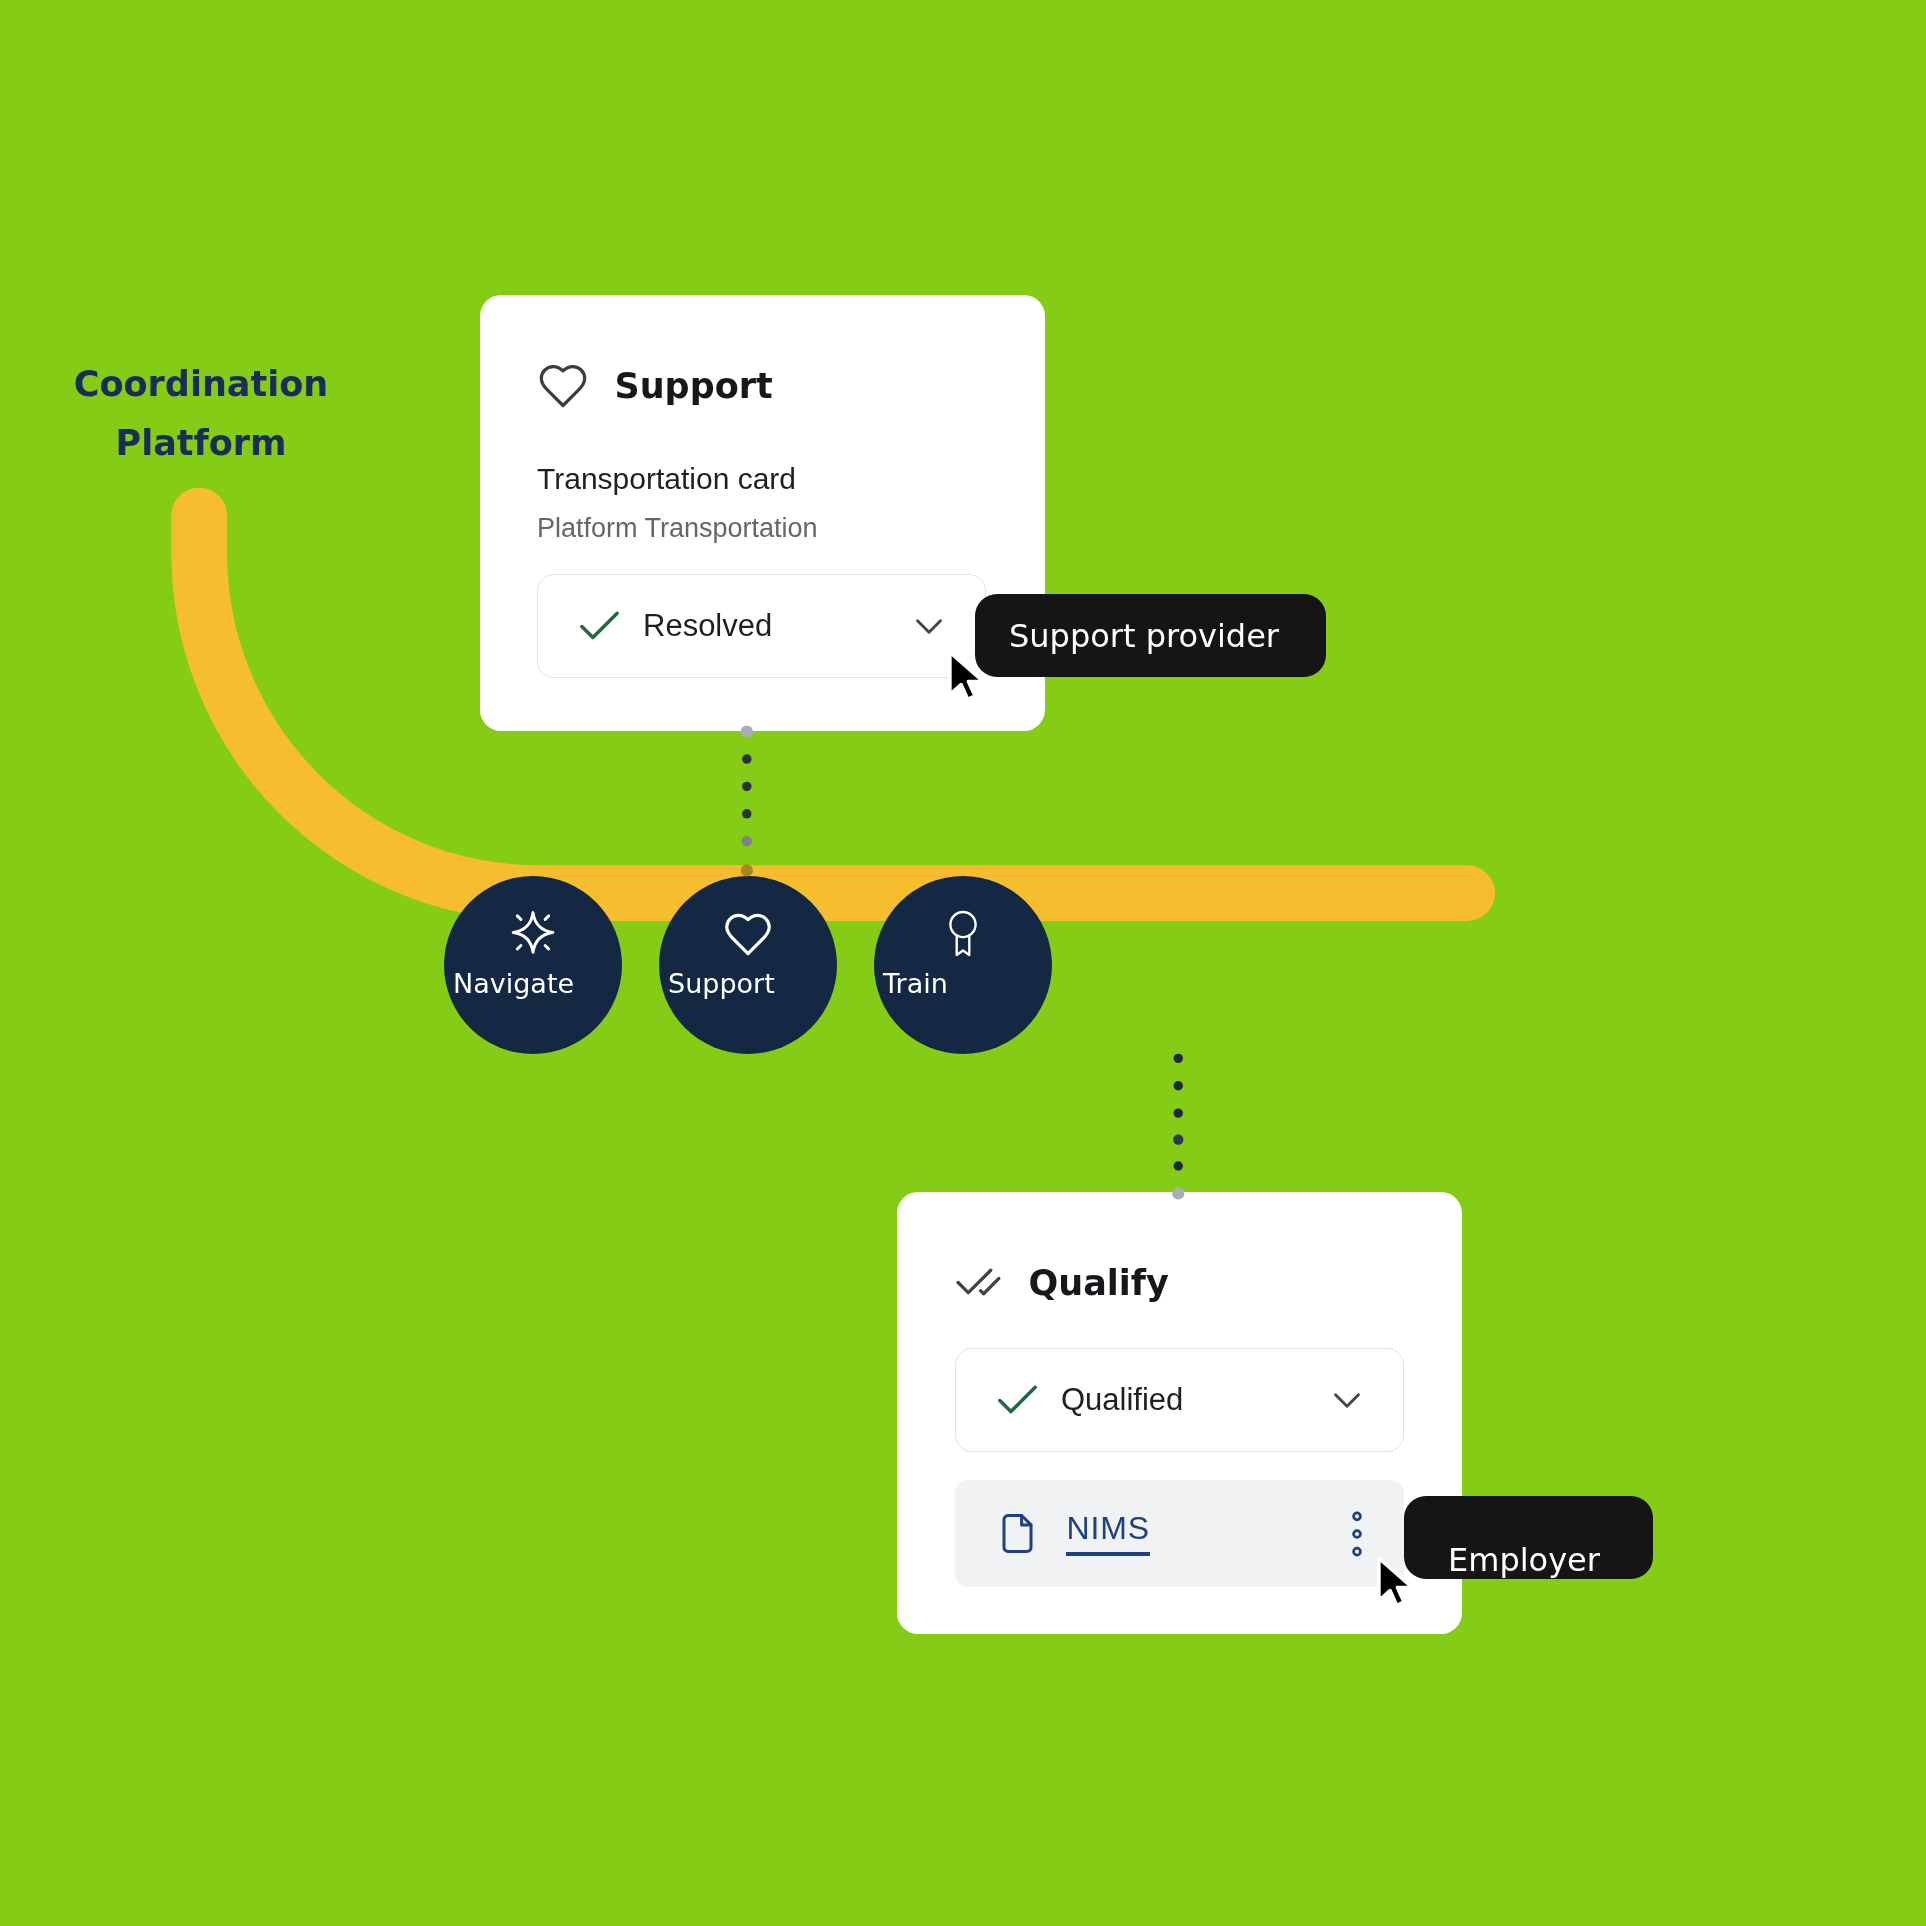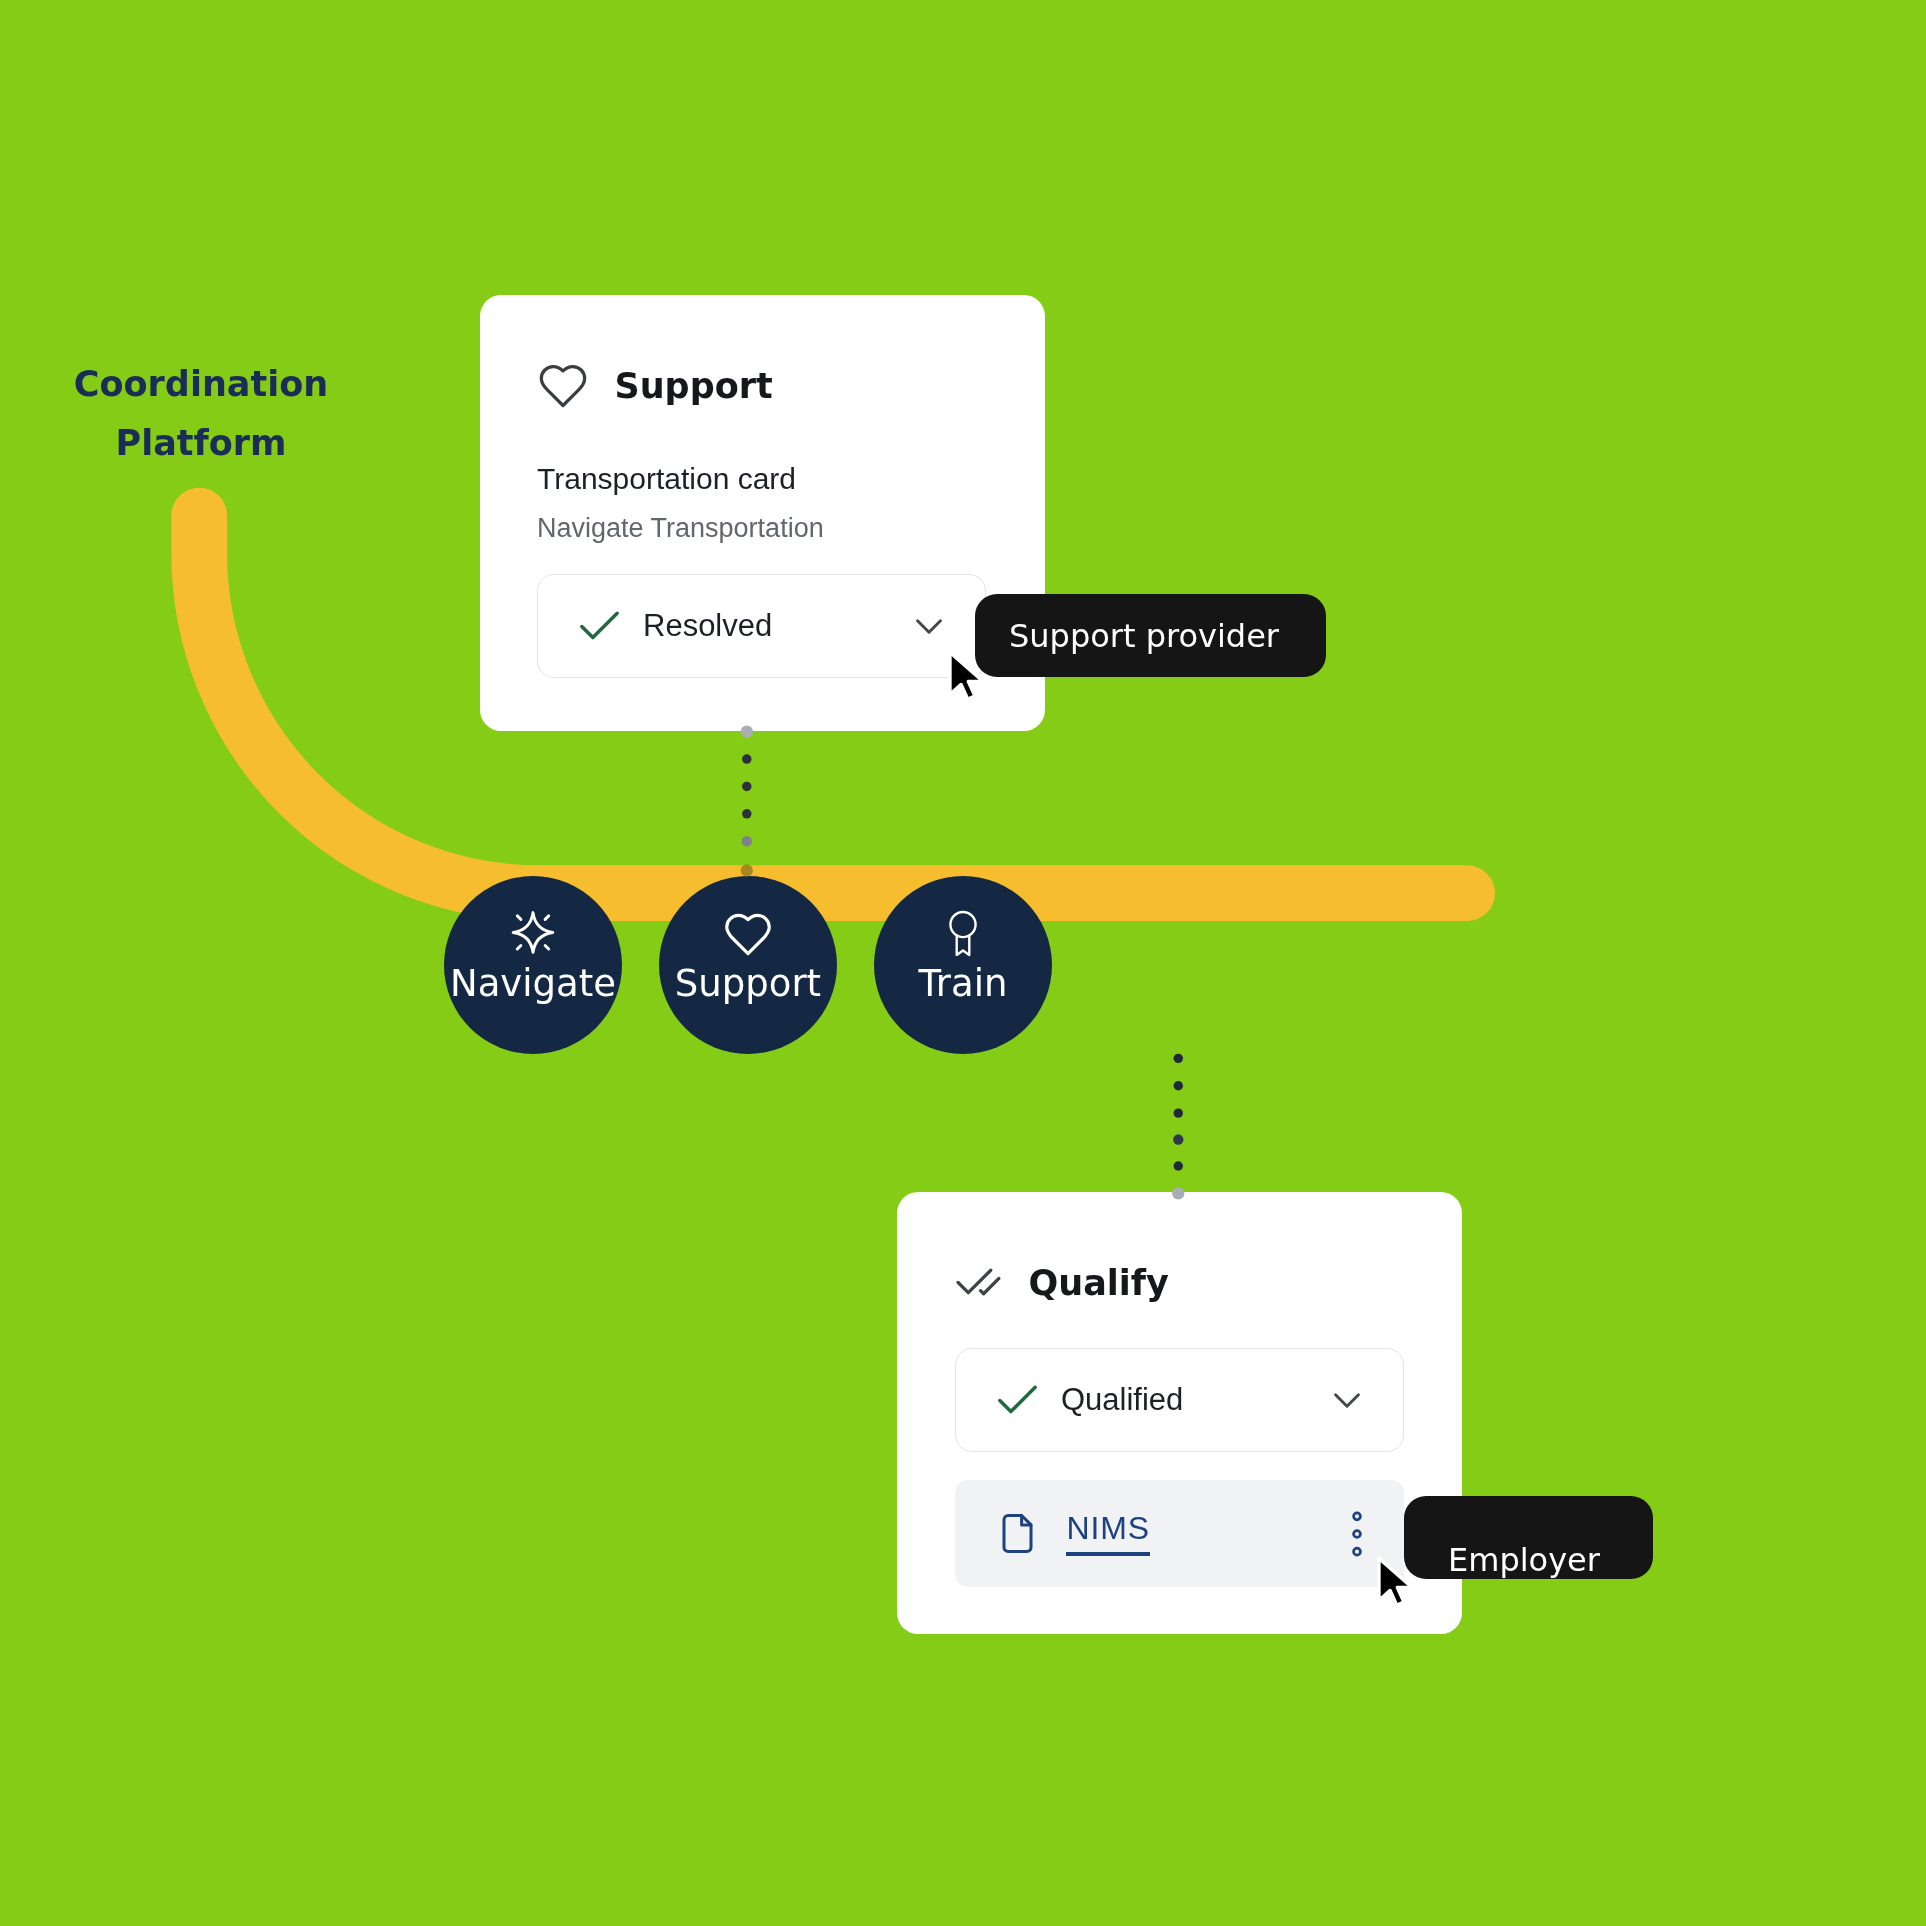--- a/index.html
+++ b/index.html
@@ -40,22 +40,22 @@
             background:#f1f2f4;display:flex;align-items:center;}
   .doc-icon{margin-left:40px;flex:0 0 auto;}
   .nims-link{margin-left:26.4px;font-size:32px;font-weight:500;color:#1e4180;
              border-bottom:4.2px solid #1e4180;padding-bottom:5.7px;line-height:35px;letter-spacing:0.9px;}
   .kebab{margin-left:auto;margin-right:38px;flex:0 0 auto;}
 
   
   .step{position:absolute;top:876px;width:178px;height:178px;border-radius:50%;
         background:#142843;z-index:2;}
   .step .icon{position:absolute;left:50%;transform:translateX(-50%);}
-  .step .lbl{position:absolute;top:90px;left:0;width:100%;text-align:center;
-             font-family:"DejaVu Sans",sans-serif;font-weight:500;font-size:37px;
+  .step .lbl{position:absolute;top:90px;left:9px;width:100%;
+             font-family:"DejaVu Sans",sans-serif;font-weight:500;font-size:27px;
              line-height:35px;color:#ffffff;}
   #step-0{left:444px;}  #step-1{left:659px;} #step-2{left:874px;}
   #step-3{left:1089px;} #step-4{left:1303px;}
 
   
   .tag{position:absolute;background:#151515;border-radius:22px;z-index:4;
        display:flex;align-items:center;color:#ffffff;
        font-family:"DejaVu Sans",sans-serif;font-weight:500;font-size:32px;white-space:nowrap;}
   #tag-support{left:975px;top:594px;width:351px;height:83px;padding-left:34px;box-sizing:border-box;}
   #tag-employer{left:1404px;top:1496px;width:249px;height:83px;padding-left:44px;box-sizing:border-box;align-items:flex-end;}
@@ -81,21 +81,21 @@
   <div class="card" id="support-card">
     <div class="card-header">
       <span>
         <svg width="52" height="52" viewBox="0 0 24 24" fill="none" stroke="#3a3d41" stroke-width="1.5" stroke-linecap="round" stroke-linejoin="round">
           <path d="M19 14c1.49-1.46 3-3.21 3-5.5A5.5 5.5 0 0 0 16.5 3c-1.76 0-3 .5-4.5 2-1.5-1.5-2.74-2-4.5-2A5.5 5.5 0 0 0 2 8.5c0 2.3 1.51 4.04 3 5.5l7 7Z"></path>
         </svg>
       </span>
       <span class="card-title">Support</span>
     </div>
     <div class="item-title">Transportation card</div>
-    <div class="item-sub">Navigate Transportation</div>
+    <div class="item-sub">Platform Transportation</div>
 
     <div class="dropdown" id="resolved-dd">
       <span class="dd-check">
         <svg width="53" height="53" viewBox="0 0 24 24" fill="none" stroke="#226840" stroke-width="1.6" stroke-linecap="round" stroke-linejoin="round">
           <path d="M20 6 9 17l-5-5"></path>
         </svg>
       </span>
       <span class="dd-value">Resolved</span>
       <span class="dd-chevron">
         <svg width="50" height="50" viewBox="0 0 24 24" fill="none" stroke="#44474c" stroke-width="1.4" stroke-linecap="round" stroke-linejoin="round">

